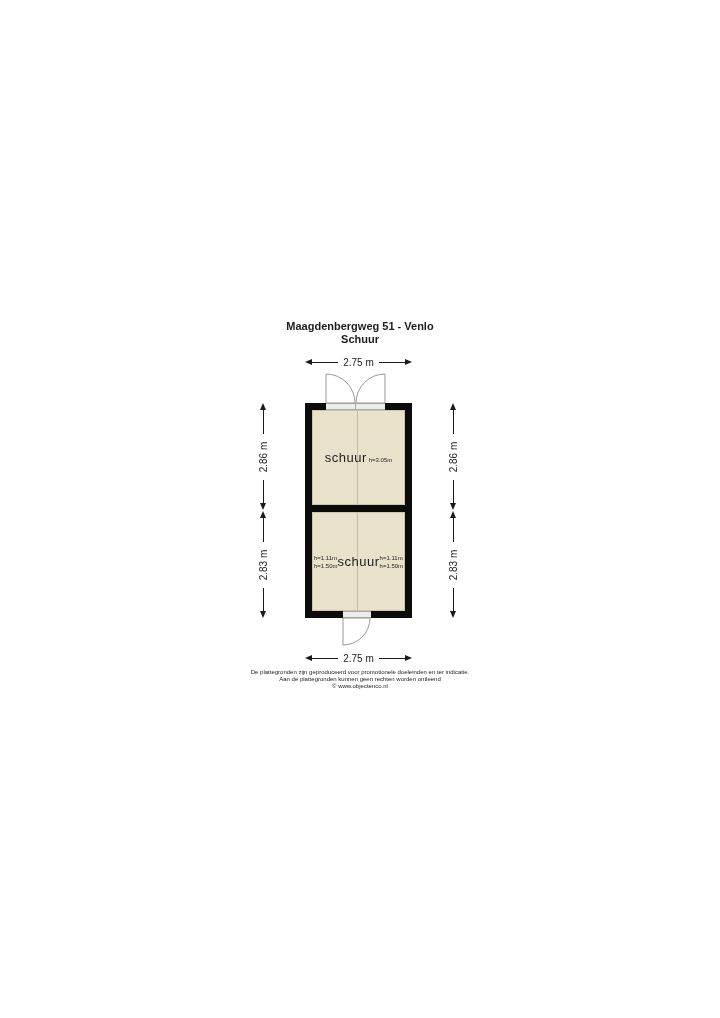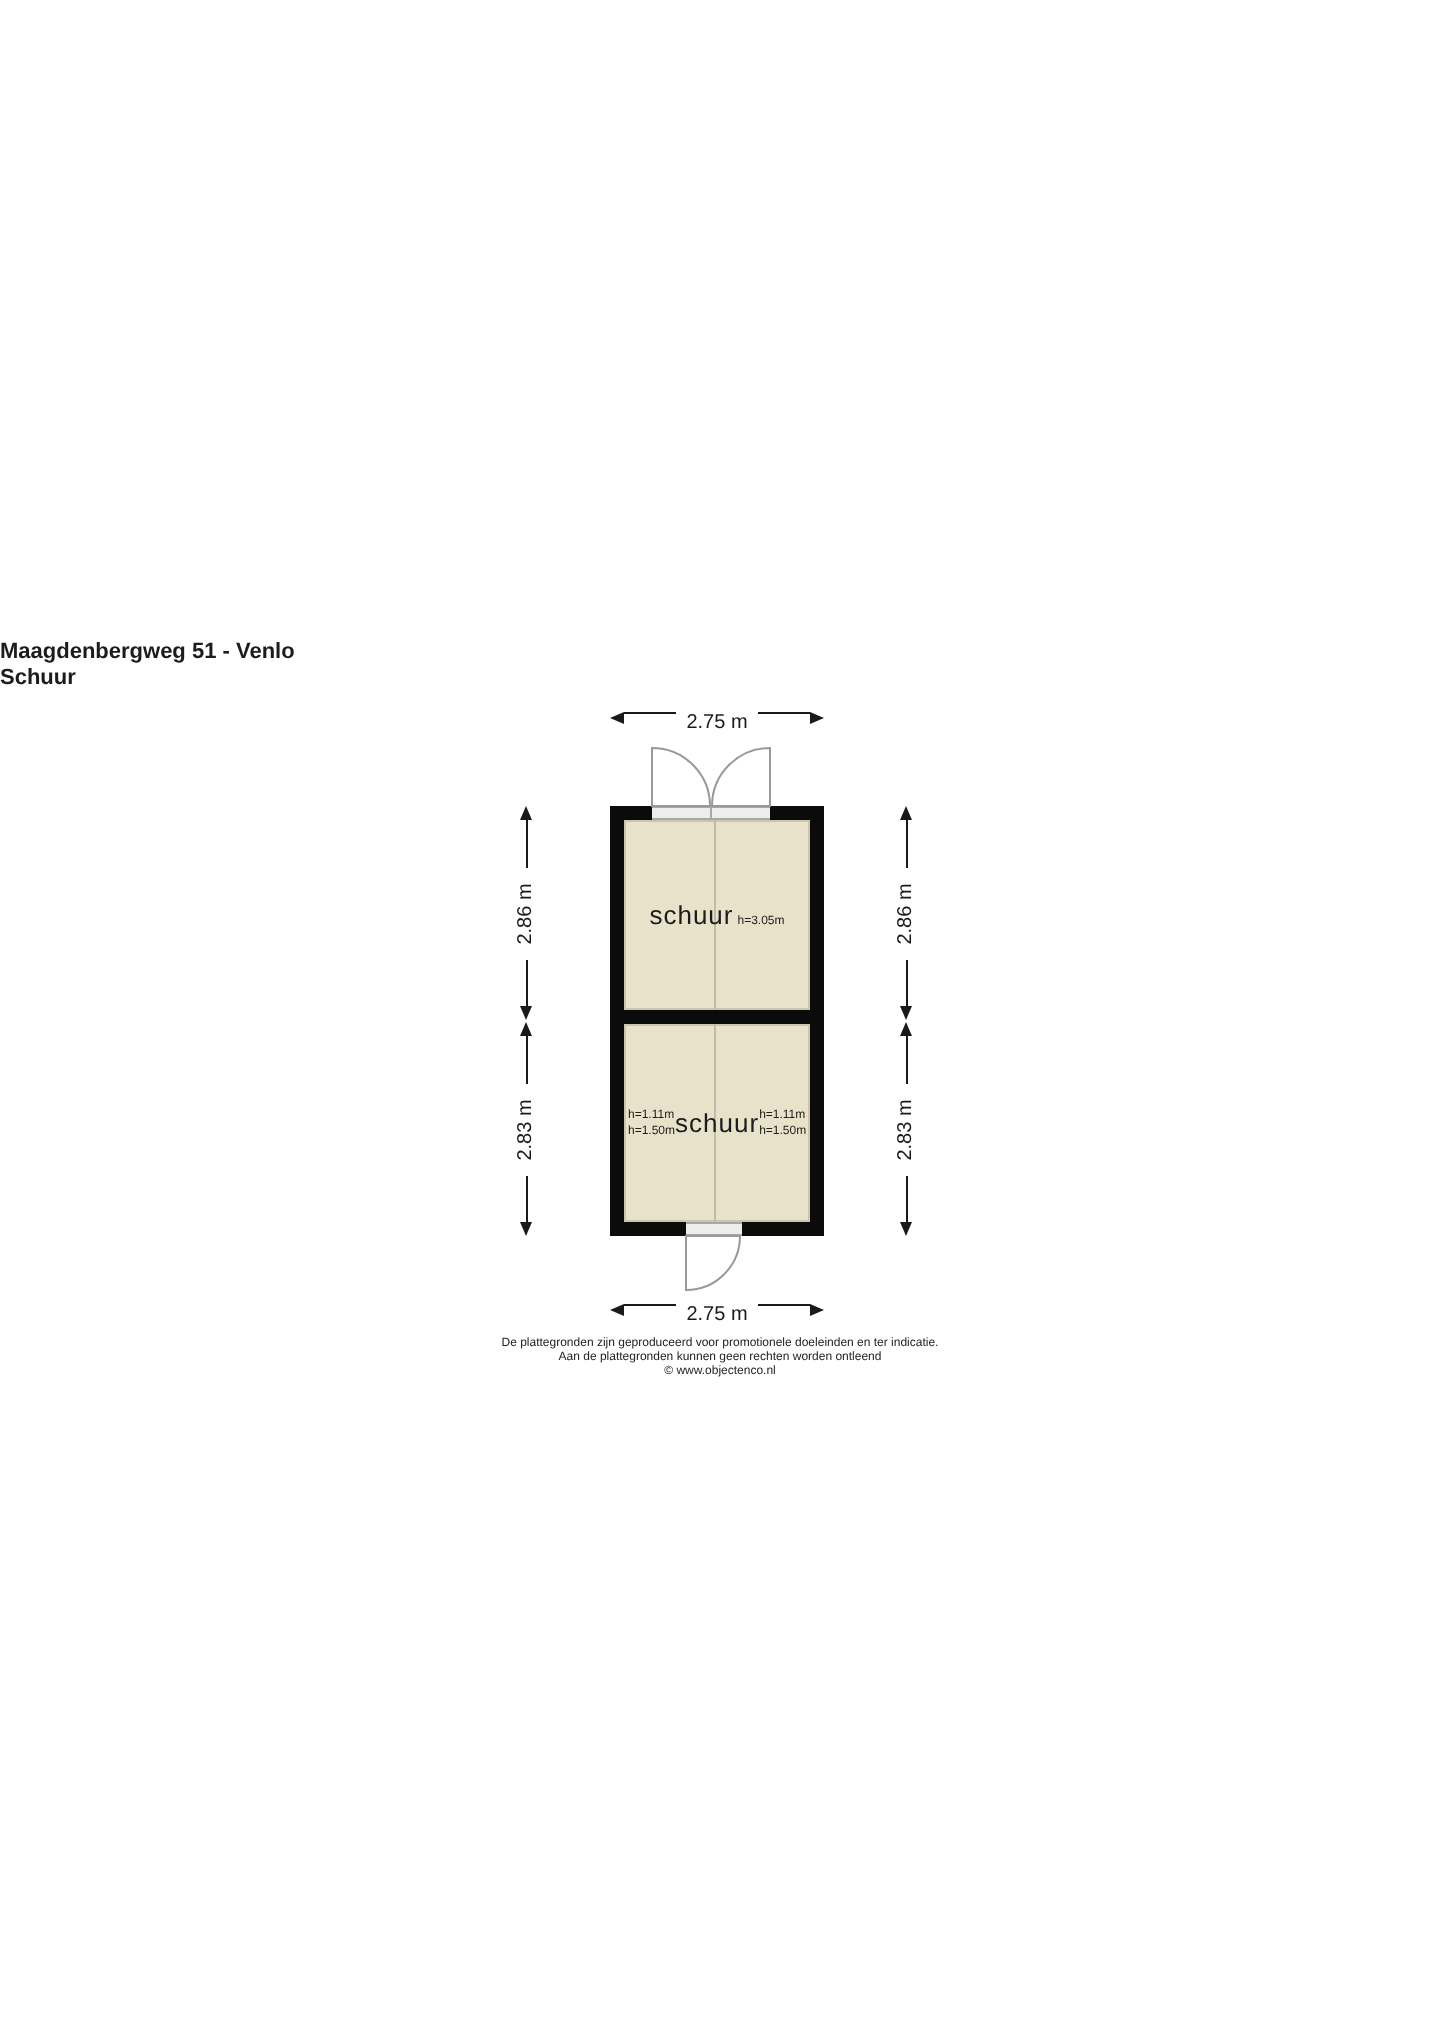--- a/index.html
+++ b/index.html
@@ -2,28 +2,28 @@
 <html style="--wall: #0b0b0b; --floor: #e9e2cb; --door_line: #999999; --ridge_line: #c2bba6;"><head>
 <meta charset="utf-8">
 <style>
   html,body { margin:0; padding:0; background:#fff; }
   .page {
     position:relative; width:720px; height:1018px; background:#fff;
     font-family:"Liberation Sans", sans-serif; color:#1a1a1a; overflow:hidden;
   }
   
   .title, .subtitle {
-    position:absolute; left:0; width:720px; 
+    position:absolute; left:0; width:720px; text-align:center;
     font-weight:bold; font-size:11px; line-height:12px; color:#1c1c1c;
   }
   .title { top:320px; }
   .subtitle { top:333px; }
 
   
-  .dim-h { position:absolute; height:12px; display:flex; align-items:flex-start; }
+  .dim-h { position:absolute; height:12px; display:flex; align-items:center; }
   .hline { flex:1; height:1px; background:#1a1a1a; }
   .dim-label { padding:0 5px; font-size:10px; color:#1a1a1a; white-space:nowrap; }
   .arr-l { width:0; height:0; border-top:3px solid transparent; border-bottom:3px solid transparent; border-right:7px solid #1a1a1a; }
   .arr-r { width:0; height:0; border-top:3px solid transparent; border-bottom:3px solid transparent; border-left:7px solid #1a1a1a; }
 
   
   .dim-v { position:absolute; width:14px; display:flex; flex-direction:column; align-items:center; }
   .vline { width:1px; flex:1; background:#1a1a1a; }
   .arr-u { width:0; height:0; border-left:3px solid transparent; border-right:3px solid transparent; border-bottom:7px solid #1a1a1a; }
   .arr-d { width:0; height:0; border-left:3px solid transparent; border-right:3px solid transparent; border-top:7px solid #1a1a1a; }

